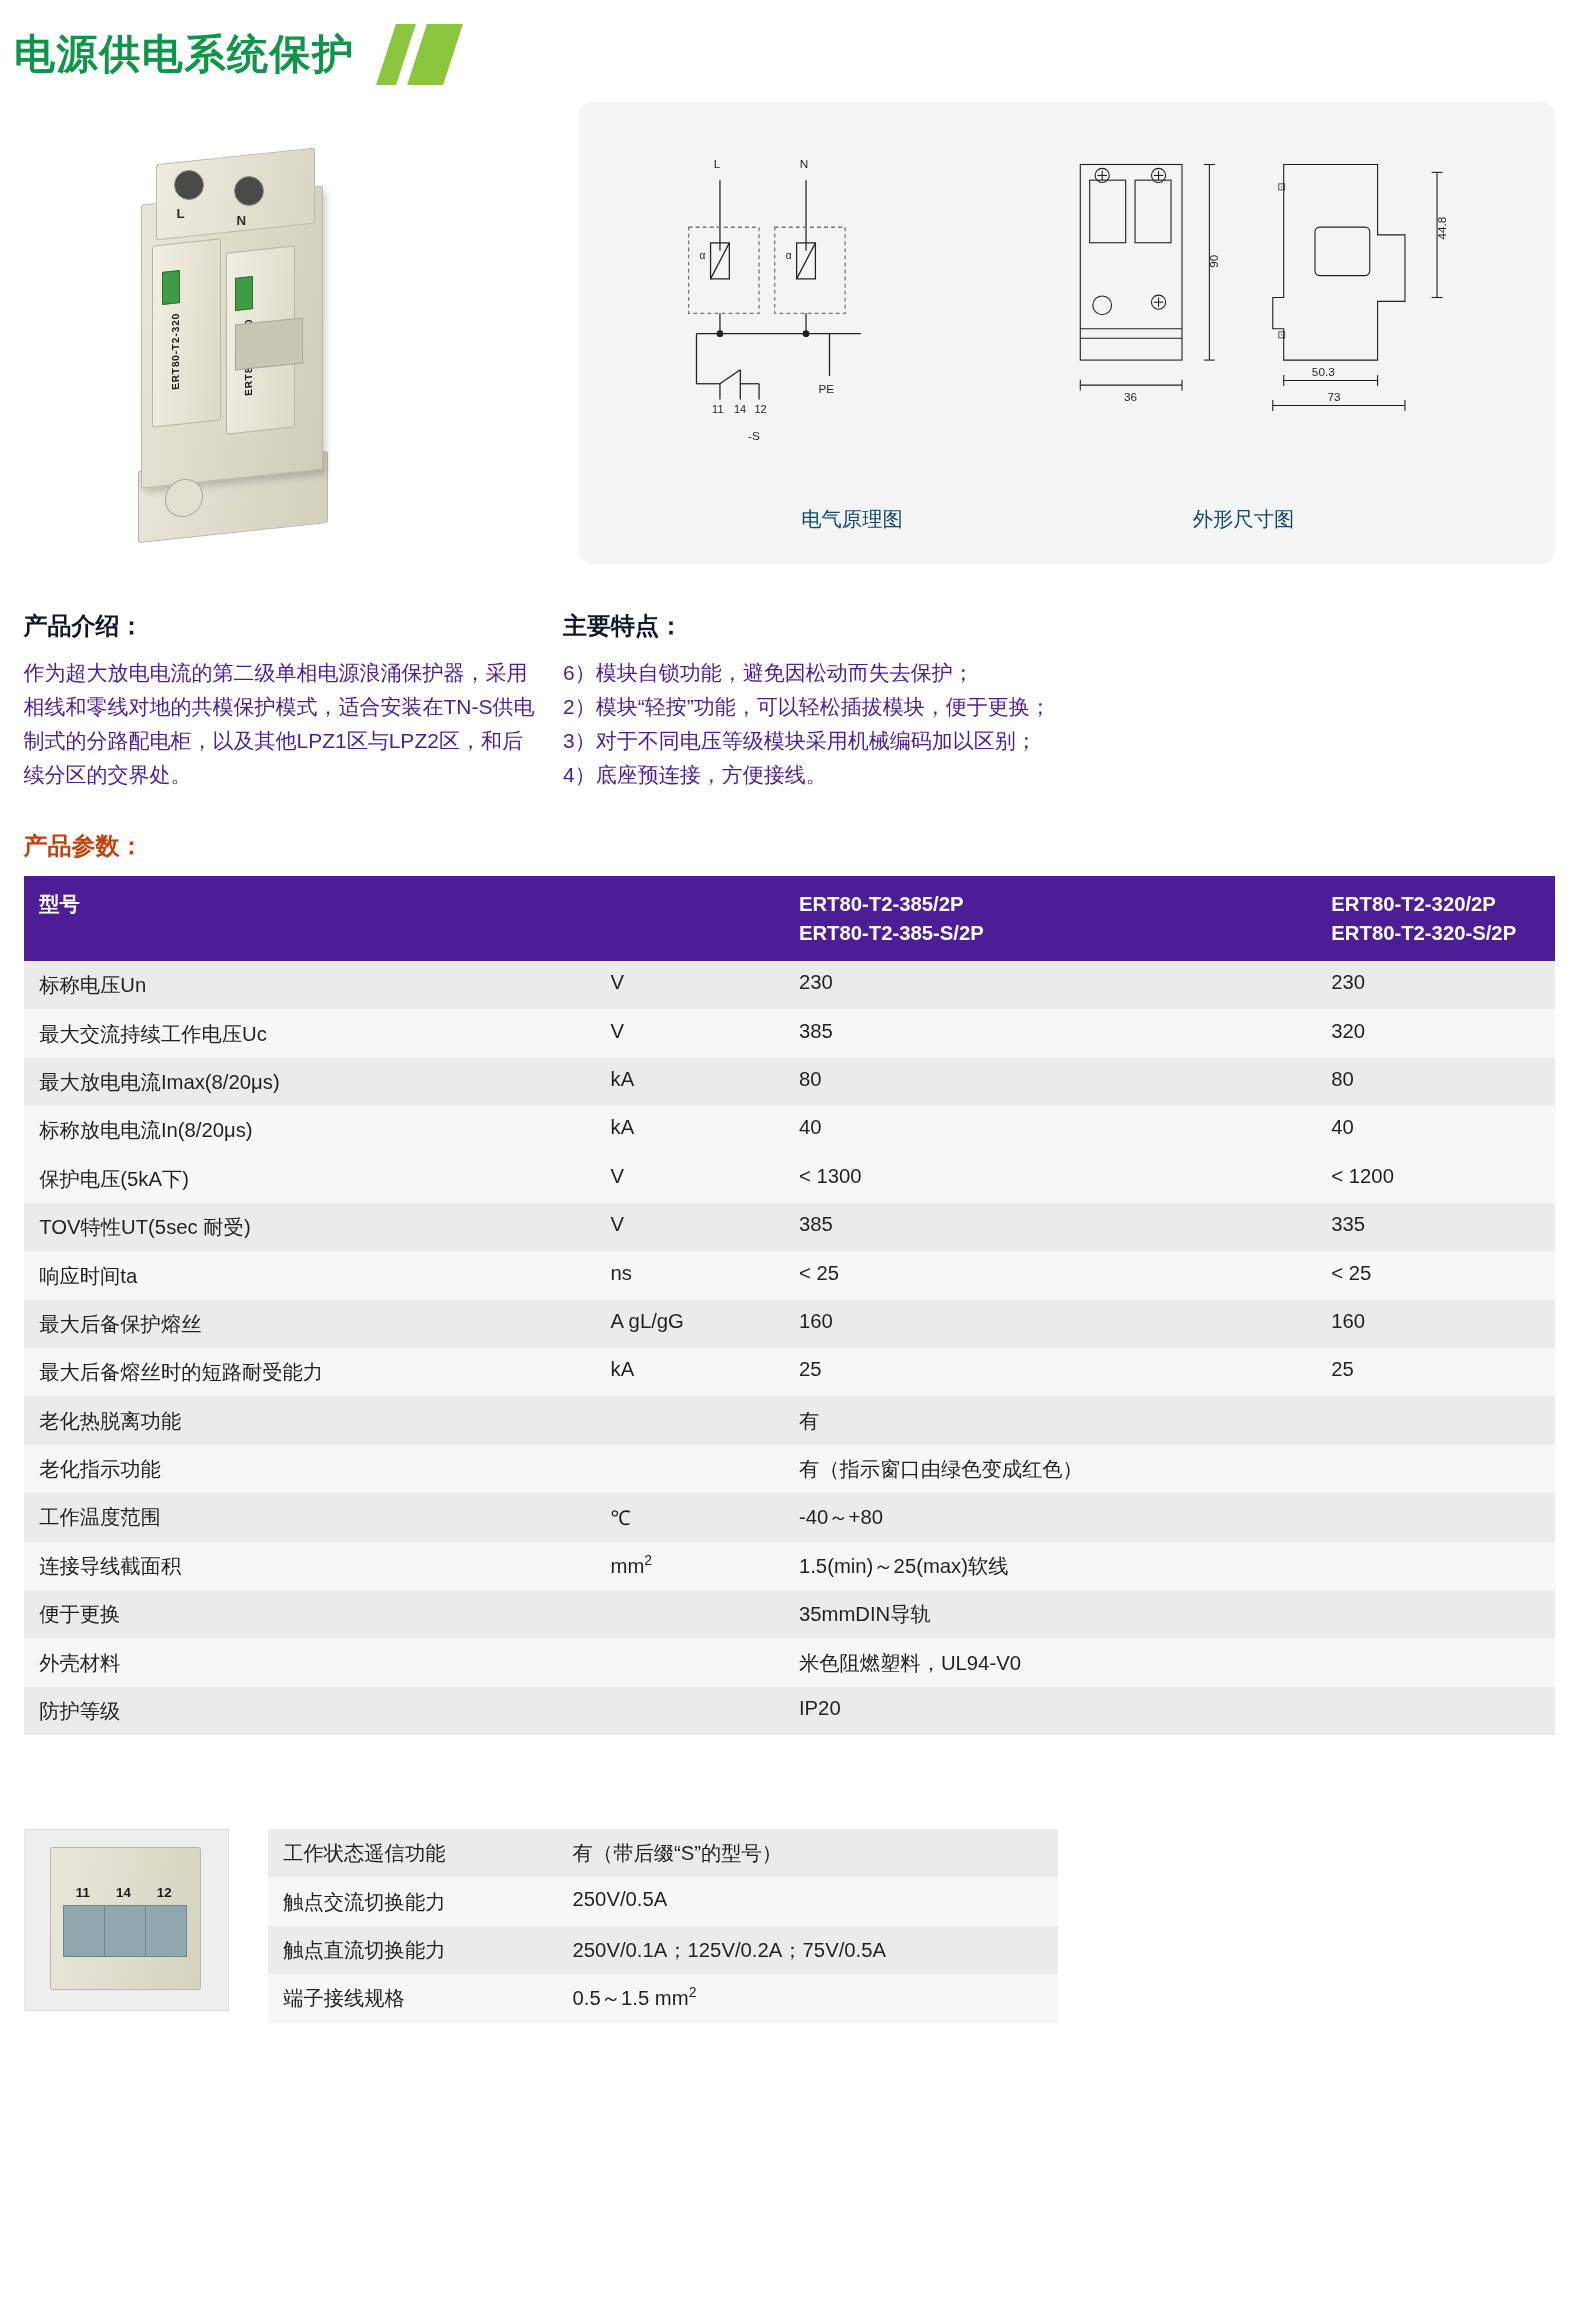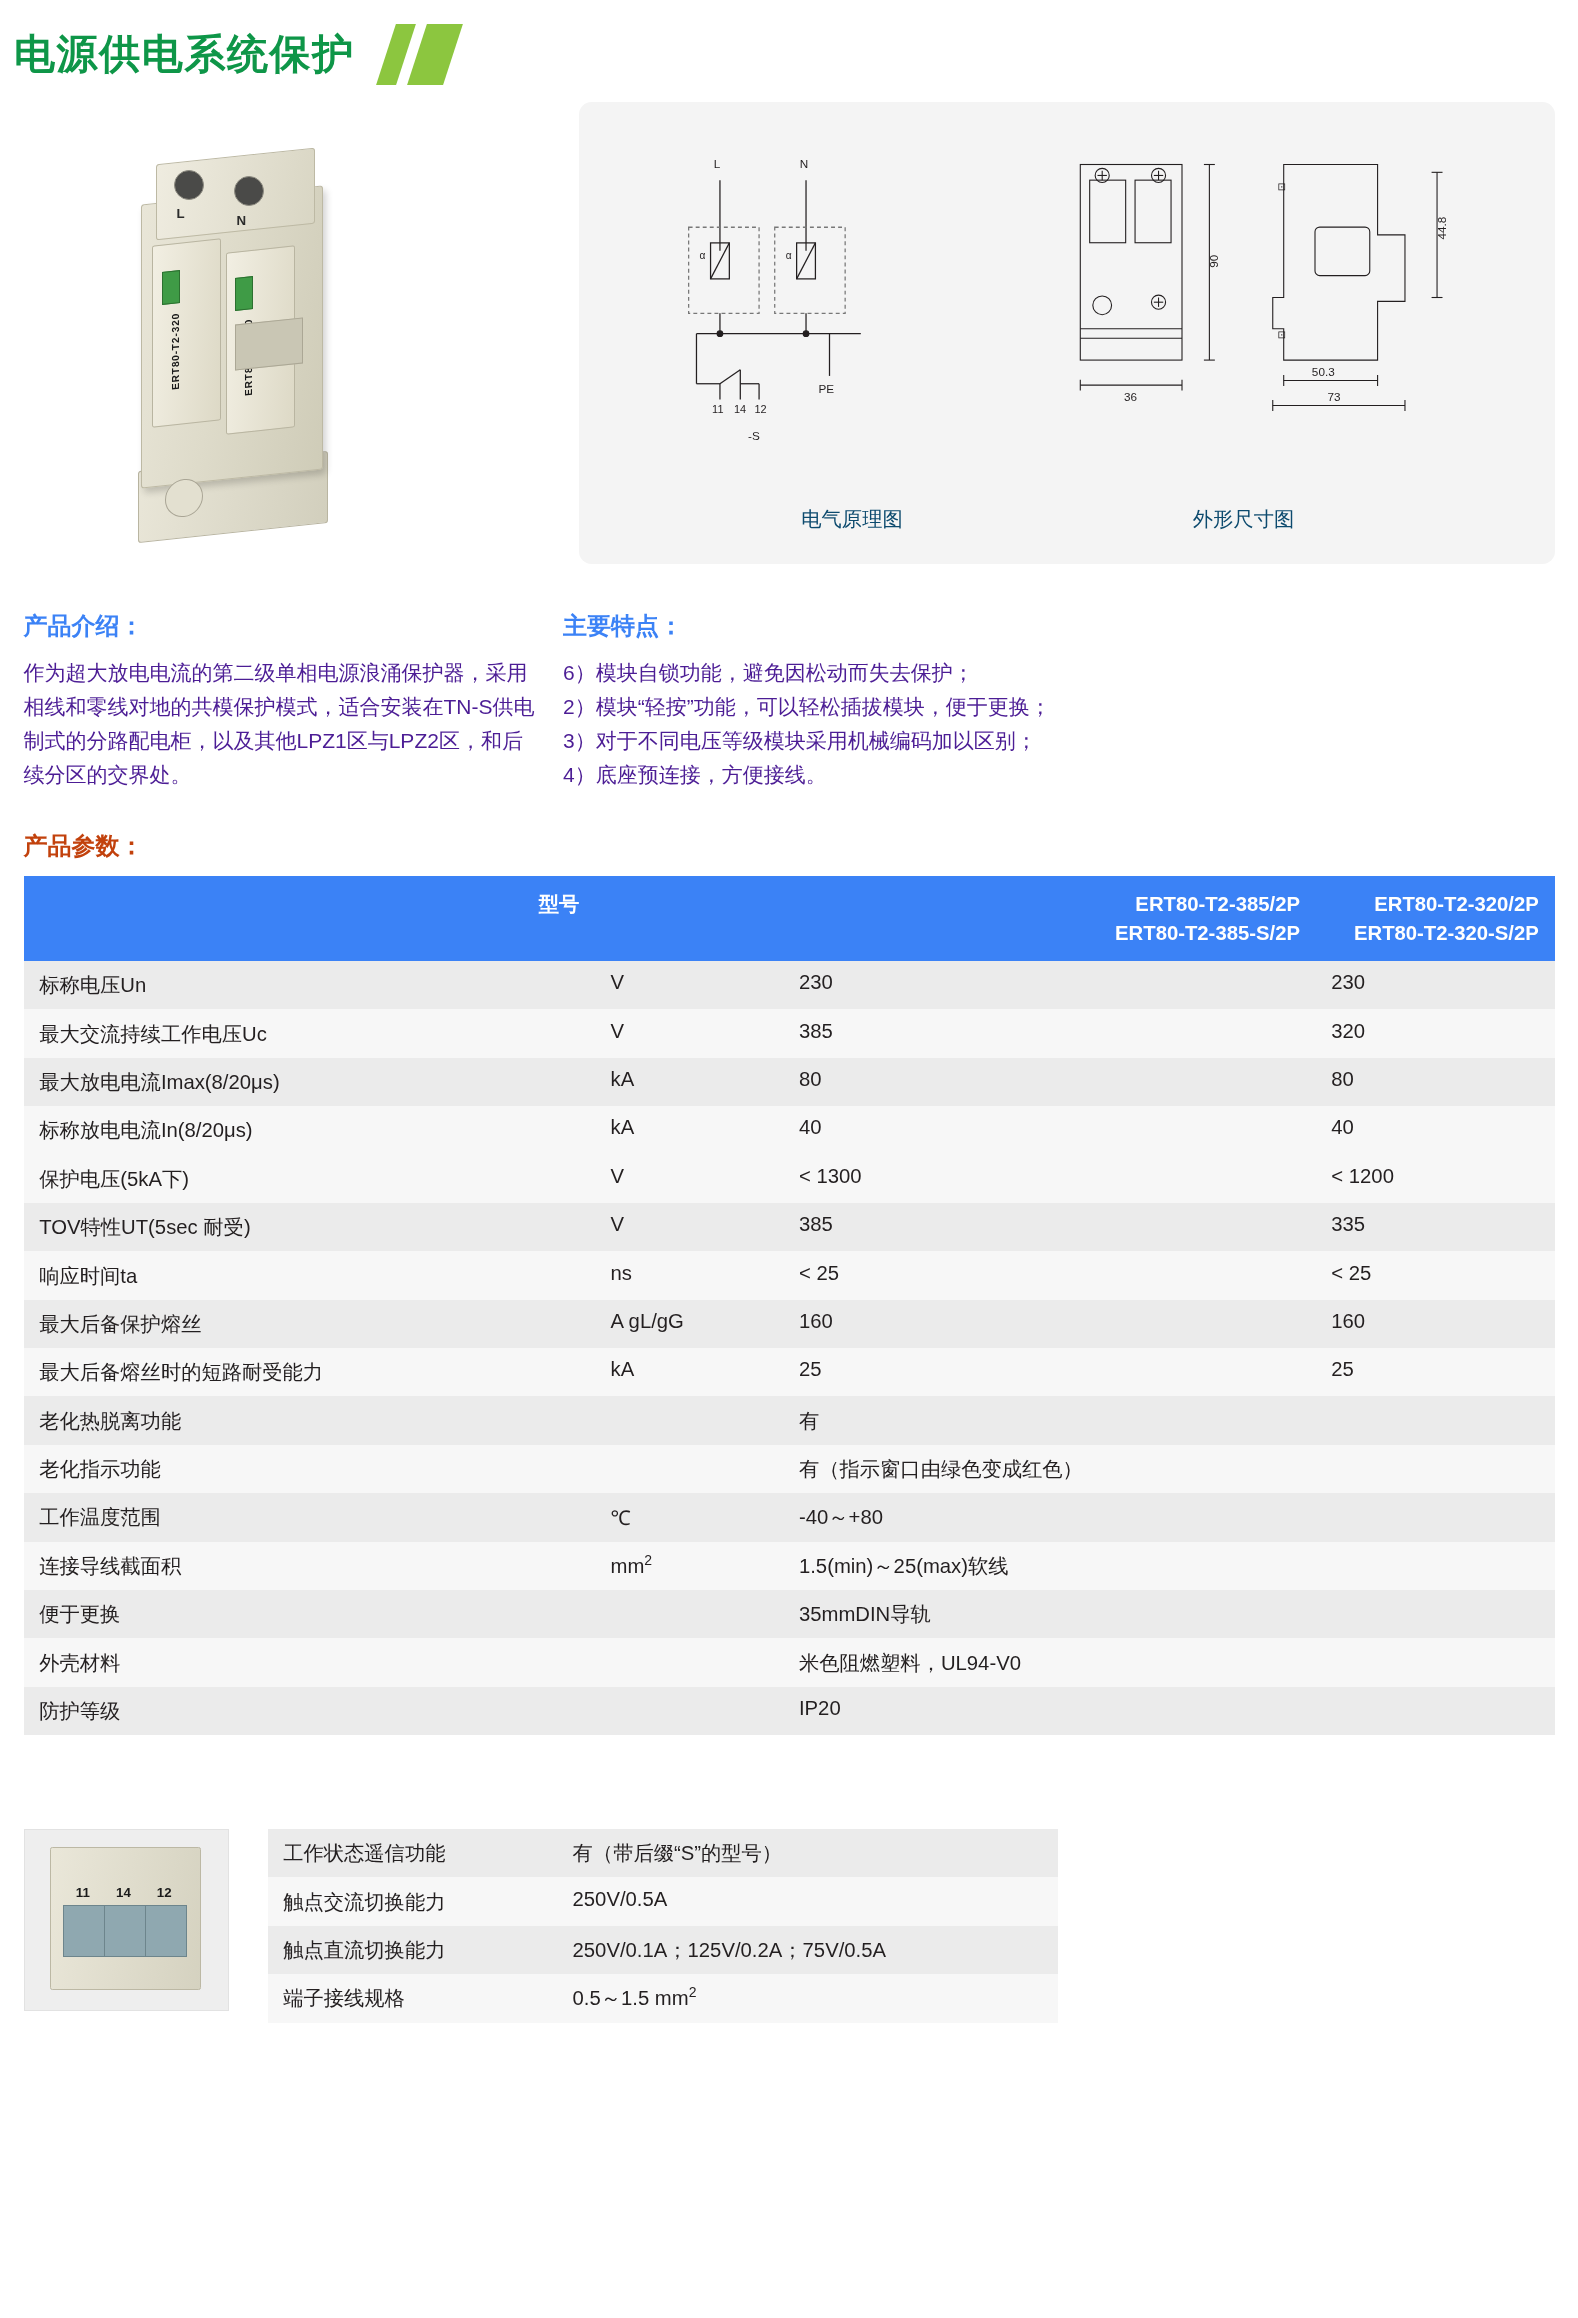--- a/index.html
+++ b/index.html
@@ -154,40 +154,40 @@
 
   
   .text-row{
     display:flex;
     padding:23.5px 23.5px 0 23.5px;
     box-sizing:border-box;
   }
   .col{width:516px;flex:0 0 auto;}
   .col.right{margin-left:23.5px;width:923px;}
   .sec-title{
-    font-size:24px;font-weight:bold;color:#3b82f6;margin:0 0 14px 0;
+    font-size:24px;font-weight:bold;color:#0f172a;margin:0 0 14px 0;
   }
   .body-text{
     font-size:21px;line-height:1.62;color:#4c1d95;
   }
   .body-text p{margin:0;}
 
   
   .params-title{
     font-size:24px;font-weight:bold;color:#c2410c;
     padding:38px 0 14px 23.5px;
   }
   table.params{
     border-collapse:collapse;
     width:1531px;
     margin-left:23.5px;
     font-size:20.3px;
   }
   table.params th{
-    background:#3b82f6;color:#ffffff;font-weight:bold;text-align:right;
+    background:#4c1d95;color:#ffffff;font-weight:bold;text-align:left;
     padding:14px 15.7px;vertical-align:top;line-height:1.4;
   }
   table.params td{
     padding:10.2px 15.7px;vertical-align:top;color:#231f20;
   }
   table.params tr.odd td{background:#ebebeb;}
   table.params tr.even td{background:#f7f7f7;}
   .c-name{width:540px;}
   .c-unit{width:157px;}
   .c-v1{width:501px;}

